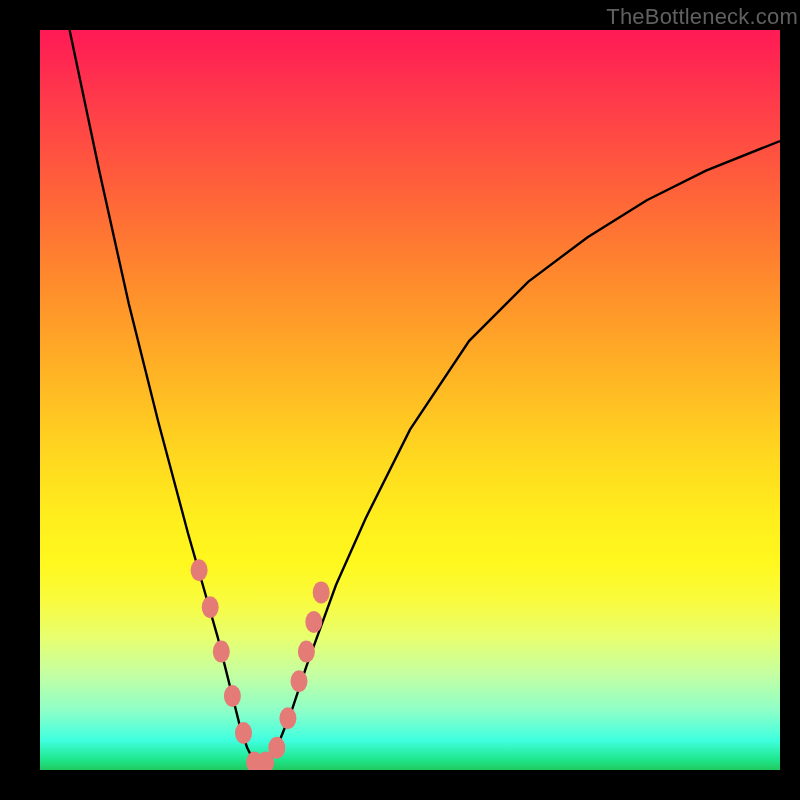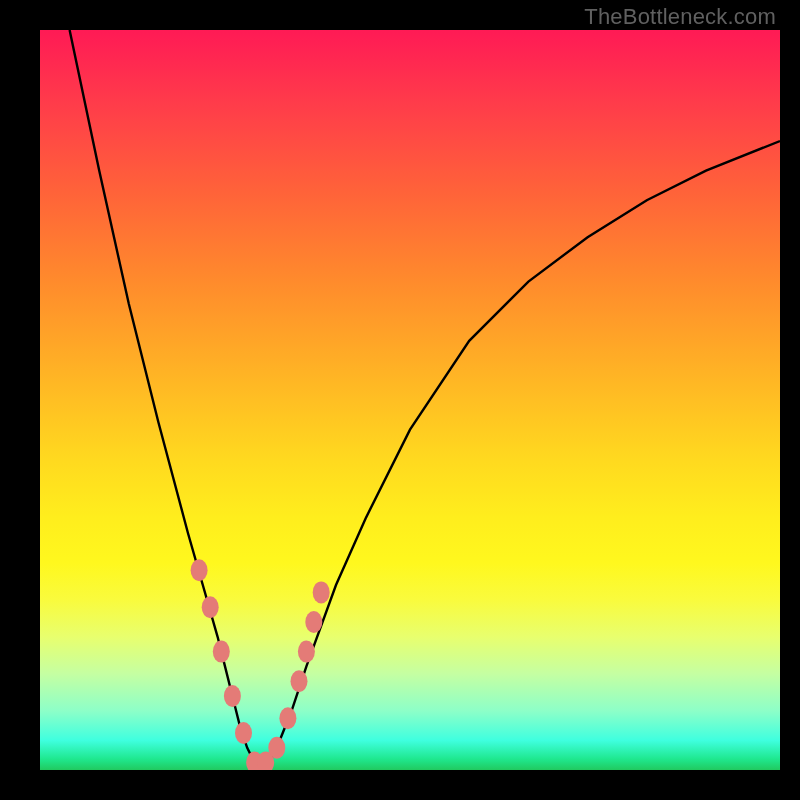--- a/index.html
+++ b/index.html
@@ -12,21 +12,21 @@
   }
   .container {
     position: relative;
     width: 800px;
     height: 800px;
     background: #000;
   }
   .watermark {
     position: absolute;
     top: 4px;
-    right: 24px;
+    right: 2px;
     color: #606060;
     font-size: 22px;
     font-weight: 500;
     z-index: 10;
     letter-spacing: 0.2px;
   }
   .plot-area {
     position: absolute;
     left: 40px;
     top: 30px;

